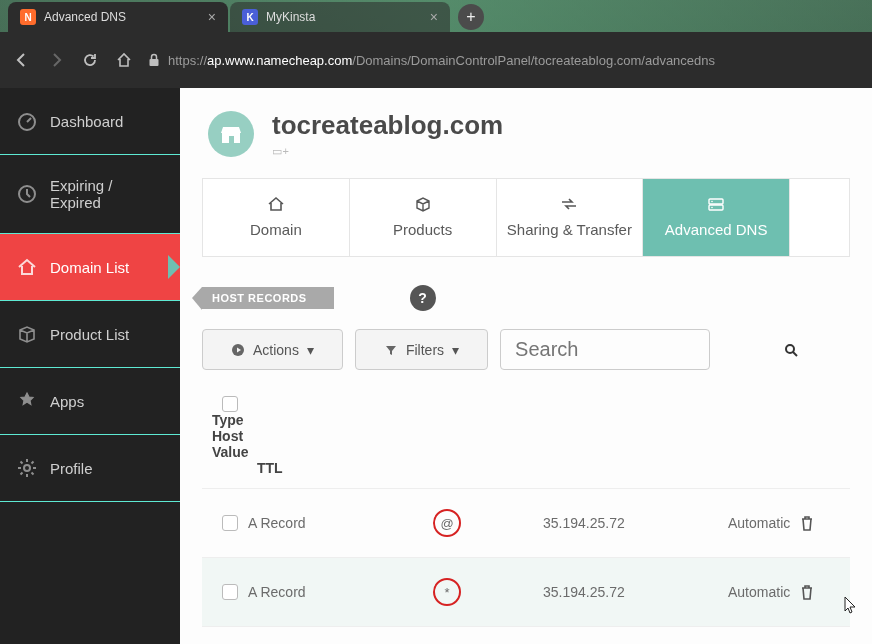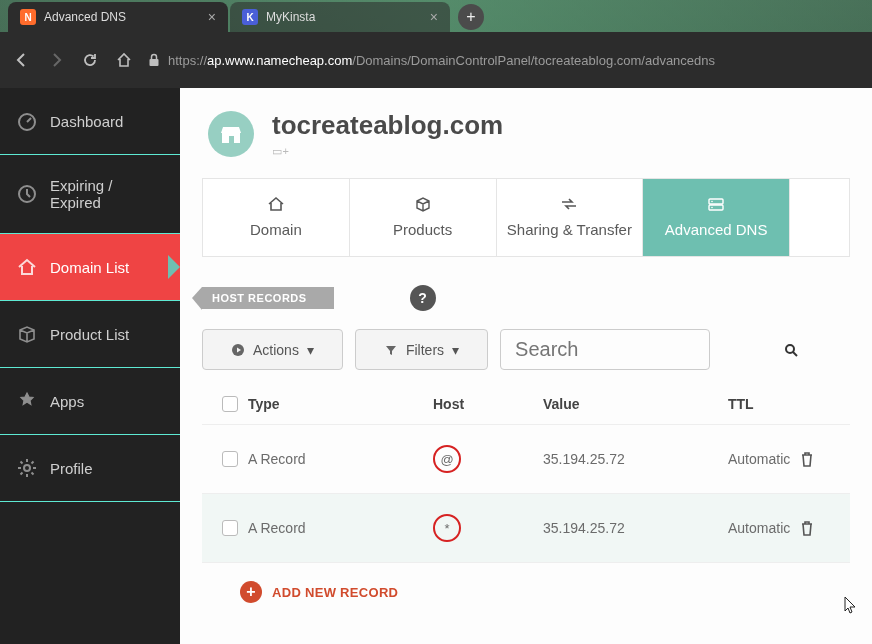--- a/index.html
+++ b/index.html
@@ -47,21 +47,21 @@
 .ribbon::before { content:""; position:absolute; left:-10px; top:0; border:10px solid transparent; border-right-color:#a9a9a9; border-left:none; height:0; width:0; border-top-width:11px; border-bottom-width:12px; }
 .help { width: 26px; height:26px; border-radius:50%; background:#555; color:#fff; display:flex; align-items:center; justify-content:center; font-size:14px; font-weight:bold; margin-left: 60px; cursor:pointer; }
 
 .controls { display:flex; gap:12px; margin: 18px 22px 0; }
 .btn { display:flex; align-items:center; gap:8px; padding: 8px 28px; border: 1px solid #ccc; border-radius: 4px; background: #f4f4f4; color:#555; font-size:14px; cursor:pointer; }
 .search-box { display:flex; align-items:center; border:1px solid #ccc; border-radius:4px; padding: 0 10px; width: 210px; }
 .search-box input { border:none; outline:none; flex:1; padding:8px 4px; font-size:20px; background:transparent; }
 .search-box .sicon { color:#333; font-size:14px; }
 
 .records { margin: 14px 22px 0; }
-.rhead { display:flex; align-items:flex-end; padding: 12px 10px; font-size:14px; color:#444; font-weight:600; border-bottom:1px solid #eee; }
+.rhead { display:flex; align-items:flex-start; padding: 12px 10px; font-size:14px; color:#444; font-weight:600; border-bottom:1px solid #eee;flex-direction:column; }
 .col-chk { width: 36px; display:flex; justify-content:center; }
 .col-type { width: 185px; }
 .col-host { width: 110px; }
 .col-value { width: 140px; }
 .col-ttl { flex:1;margin-left:45px; }
 .col-act { width: 40px; text-align:center; }
 .rrow { display:flex; align-items:center; padding: 20px 10px; font-size:14px; color:#6b6b6b; border-bottom:1px solid #eee; }
 .rrow:nth-child(3) { background: #f1f7f5; }
 .chk { width:16px; height:16px; border:1px solid #bbb; border-radius:3px; background:#fff; cursor:pointer; }
 .circle-mark { display:inline-flex; align-items:center; justify-content:center; width:28px; height:28px; border:2.5px solid #d62222; border-radius:50%; color:#6b6b6b; font-size:13px; }

